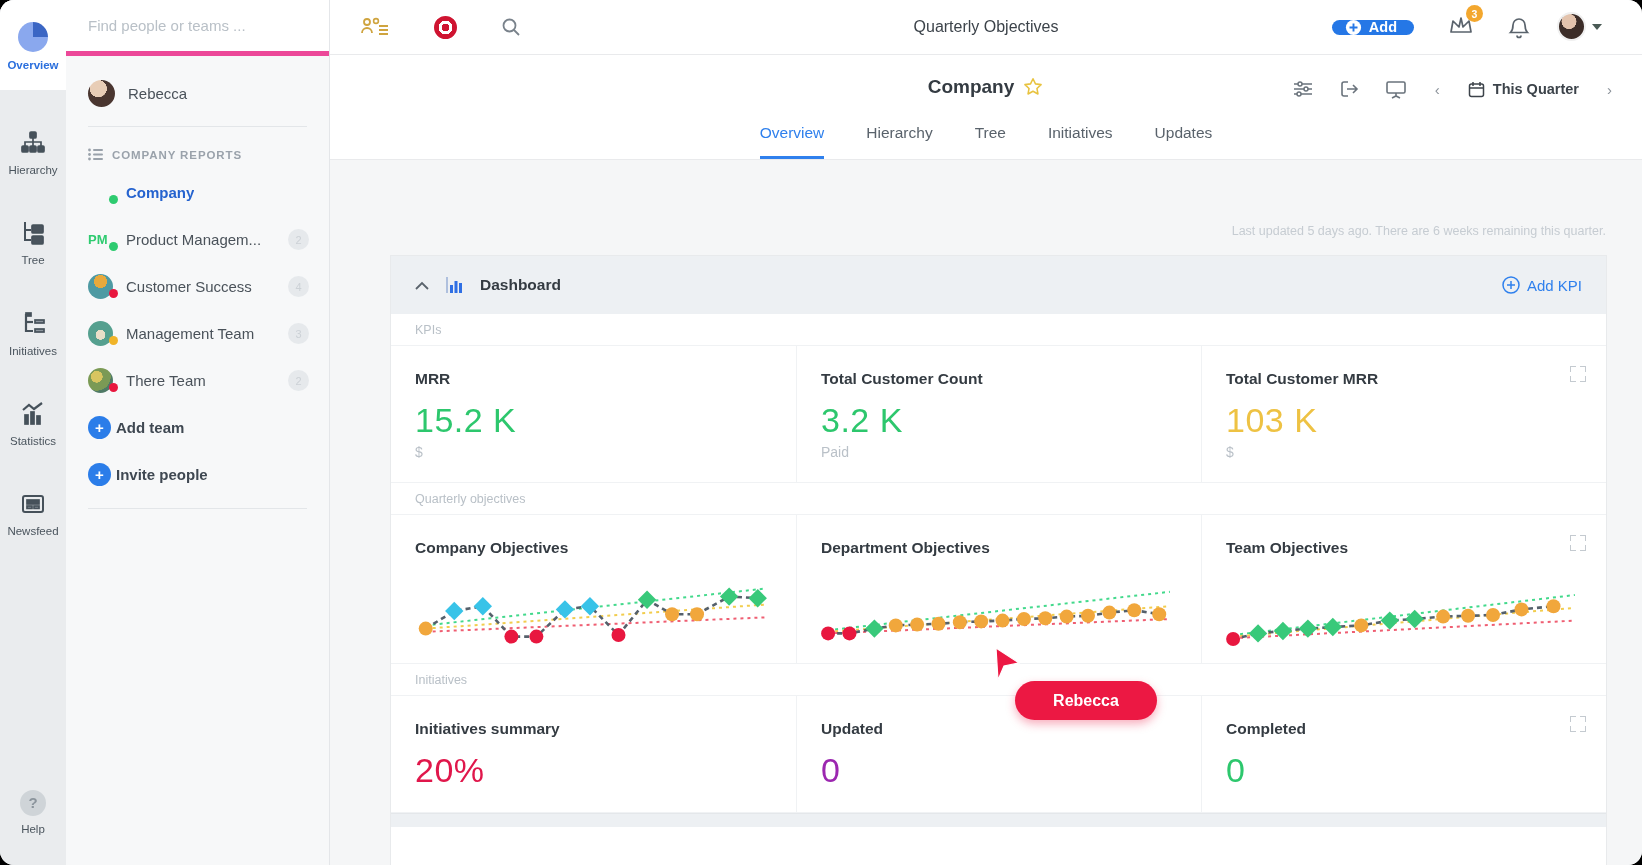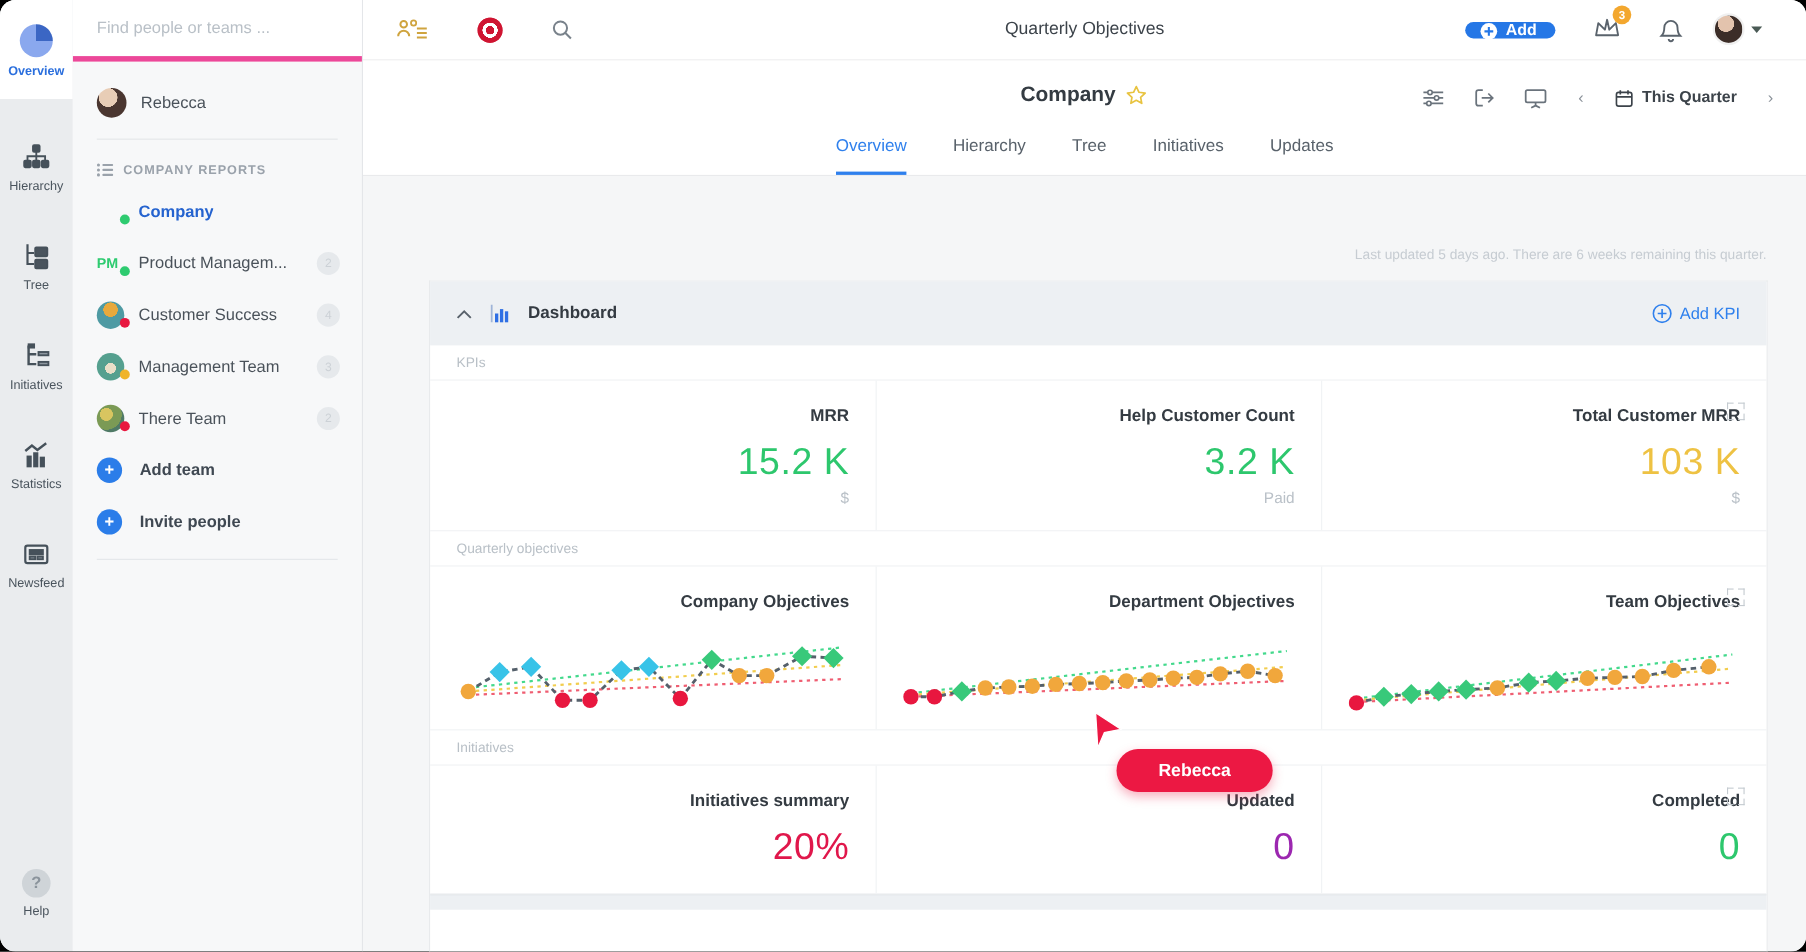--- a/index.html
+++ b/index.html
@@ -37,30 +37,30 @@
   .badge-faint { position:absolute; right:20px; width:21px; height:21px; border-radius:50%; background:#e6e9ec;
     color:#ccd1d6; font-size:11px; display:flex; align-items:center; justify-content:center; }
   .lead-wrap { position:relative; width:26px; height:26px; flex:none; }
   .bullseye { width:23px; height:23px; border-radius:50%;
     background:radial-gradient(circle, #cf1431 0 23%, #fff 24% 42%, #cf1431 43% 72%, #fff 73% 100%); }
   .status-dot { position:absolute; right:-4px; bottom:2px; width:9px; height:9px; border-radius:50%; }
   .pm-txt { font-size:13px; font-weight:700; color:#2ecb70; }
   .team-avatar { width:25px; height:25px; border-radius:50%; }
   .plus-btn { width:23px; height:23px; border-radius:50%; background:#2b7de9; color:#fff; font-size:15px; font-weight:700;
     display:flex; align-items:center; justify-content:center; flex:none; }
-  .action-lbl { margin-left:16px; font-size:15px; font-weight:600; color:#3f4852; }
+  .action-lbl { margin-left:5px; font-size:15px; font-weight:600; color:#3f4852; }
 
   
   .main { position:absolute; left:330px; right:0; top:0; bottom:0; }
   .topbar { position:absolute; left:0; right:0; top:0; height:55px; background:#fff; border-bottom:1px solid #e9eaec;
     display:flex; align-items:center; }
   .topbar-title { position:absolute; left:50%; transform:translateX(-50%); font-size:16px; color:#3c434a; font-weight:500; }
   .tb-icon { margin-left:44px; cursor:pointer; display:flex; }
   .add-pill { position:absolute; right:228px; height:15px; padding:0 17px 0 13px; border-radius:17px; background:#2577e6;
-    color:#fff; font-size:14.5px; font-weight:700; display:flex; gap:7px; border:none; cursor:pointer; }
+    color:#fff; font-size:14.5px; font-weight:700; display:flex; align-items:center; gap:7px; border:none; cursor:pointer; }
   .crown-wrap { position:absolute; right:168px; top:13px; cursor:pointer; }
   .crown-badge { position:absolute; top:-8px; right:-9px; width:17px; height:17px; border-radius:50%; background:#f3a72e;
     color:#fff; font-size:10.5px; font-weight:700; display:flex; align-items:center; justify-content:center; }
   .bell-wrap { position:absolute; right:112px; top:16px; cursor:pointer; }
   .me-wrap { position:absolute; right:40px; top:12px; display:flex; align-items:center; gap:6px; cursor:pointer; }
   .avatar-top { width:29px; height:29px; border-radius:50%; background:radial-gradient(circle at 40% 30%, #e3c3ad 0 32%, #3c2d28 33% 100%); border:2px solid #f0f0f0; }
   .caret { width:0; height:0; border-left:5px solid transparent; border-right:5px solid transparent; border-top:6px solid #4a5a55; }
 
   .page-head { position:absolute; left:0; right:0; top:55px; height:105px; background:#fff; border-bottom:1px solid #e9eaec; }
   .page-title-row { position:absolute; left:0; right:0; top:21px; display:flex; justify-content:center; align-items:center; gap:8px; }
@@ -73,21 +73,21 @@
   .quarter { display:flex; align-items:center; gap:8px; font-size:14.5px; font-weight:600; color:#3c434a; cursor:pointer; }
 
   .content { position:absolute; left:0; right:0; top:160px; bottom:0; background:#f5f6f7;text-decoration:underline; }
   .last-updated { position:absolute; right:36px; top:64px; font-size:12.5px; color:#c6ccd2; }
 
   .panel { position:absolute; left:60px; right:35px; top:95px; bottom:-2px; background:#fff; border:1px solid #e8eaec; border-bottom:none; }
   .panel-head { height:58px; background:#edf0f3; display:flex; align-items:center; padding:0 24px; gap:16px; }
   .panel-title { font-size:15.5px; font-weight:600; color:#343b42; }
   .add-kpi { margin-left:auto; display:flex; align-items:center; gap:7px; color:#2f80ed; font-size:15px; cursor:pointer; }
   .label-row { height:32px; display:flex; align-items:center; padding:0 24px; font-size:12.5px; color:#b9c0c7; border-bottom:1px solid #f0f2f4; }
-  .cards-row { display:grid; grid-template-columns:1fr 1fr 1fr; border-bottom:1px solid #f0f2f4;text-align:right; }
+  .cards-row { display:grid; grid-template-columns:1fr 1fr 1fr; border-bottom:1px solid #f0f2f4; }
   .card { position:relative; padding:24px 24px 22px; }
   .card + .card { border-left:1px solid #f0f2f4; }
   .card-title { font-size:15.5px; font-weight:600; color:#343b42; }
   .card-value { font-size:34px; margin-top:13px; letter-spacing:.5px; }
   .card-sub { font-size:14px; color:#bac1c8; margin-top:4px; }
   .chart-card { padding-bottom:12px; }
   .spark { margin-top:14px; height:80px; }
   .expand { position:absolute; top:20px; right:20px; width:16px; height:16px; cursor:pointer; }
   .expand i { position:absolute; width:6px; height:6px; border:1.6px solid #c4cad0; }
   .expand i:nth-child(1){ top:0; left:0; border-right:none; border-bottom:none; }
@@ -360,21 +360,21 @@
           <span>KPIs</span>
         </div>
 
         <div class="cards-row">
           <div class="card">
             <div class="card-title">MRR</div>
             <div class="card-value" style="color:#2dc76d">15.2 K</div>
             <div class="card-sub">$</div>
           </div>
           <div class="card">
-            <div class="card-title">Help Customer Count</div>
+            <div class="card-title">Total Customer Count</div>
             <div class="card-value" style="color:#2dc76d">3.2 K</div>
             <div class="card-sub">Paid</div>
           </div>
           <div class="card">
             <div class="card-title">Total Customer MRR</div>
             <div class="card-value" style="color:#eec243">103 K</div>
             <div class="card-sub">$</div>
             <span class="expand">
                 <i></i>
                 <i></i>

